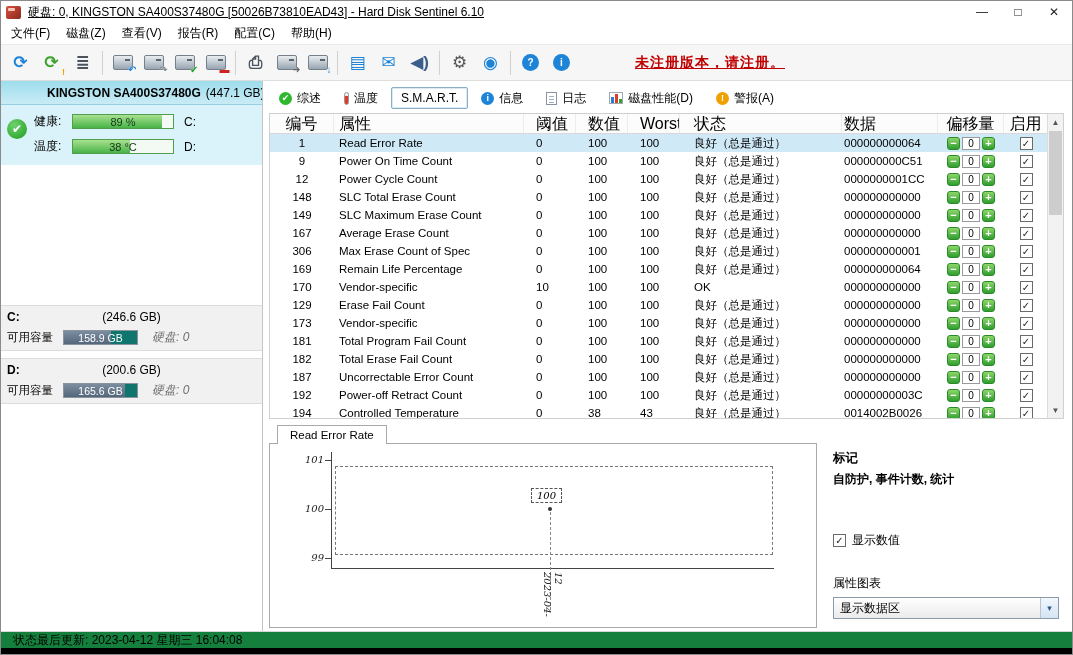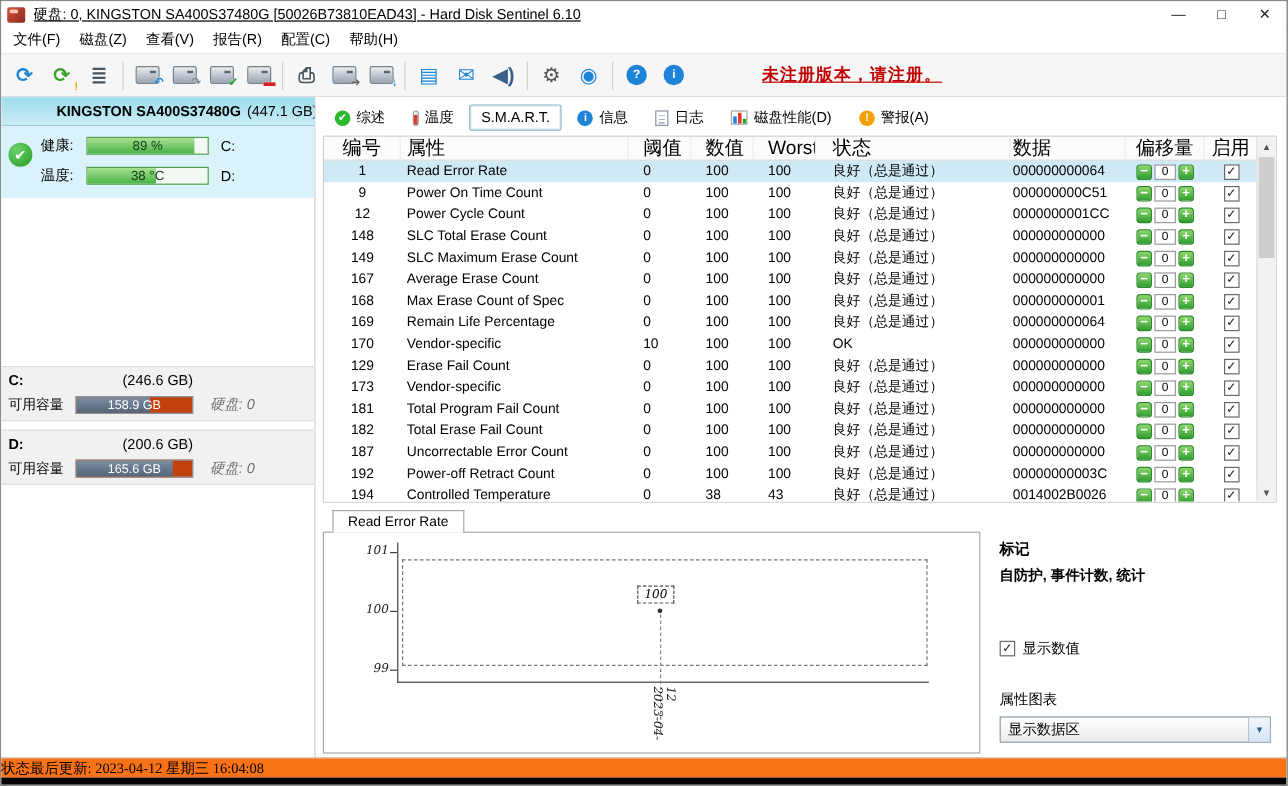--- a/index.html
+++ b/index.html
@@ -49,21 +49,21 @@
   .gfill { height:100%; background:linear-gradient(#a9e190,#47b347); }
   .gtext { position:absolute; left:0; right:0; top:0; bottom:0; display:flex; align-items:center; justify-content:center; font-size:11px; color:#15391a; }
   .part-label { padding-left:10px; }
   .spacer { height:140px; flex:none; }
   .part-box { flex:none; height:46px; margin:0 0 7px 0; background:#f1f1f1; border-top:1px solid #dcdcdc; border-bottom:1px solid #dcdcdc; padding:4px 6px 0 6px; }
   .pb-head { position:relative; height:17px; }
   .pb-name { font-weight:bold; }
   .pb-size { position:absolute; left:50%; transform:translateX(-50%); }
   .pb-row { display:flex; align-items:center; margin-top:2px; }
   .pb-label { width:56px; font-size:11.5px; flex:none; }
-  .pbar { width:98px; height:15px; border:1px solid #8a949e; background:#c2410c; position:relative; flex:none; }
+  .pbar { width:75px; height:15px; border:1px solid #8a949e; background:#0f766e; position:relative; flex:none; }
   .pfill { height:100%; background:linear-gradient(#7c8da0,#54667a); }
   .ptext { position:absolute; left:0; right:0; top:0; bottom:0; display:flex; align-items:center; justify-content:center; font-size:10.5px; color:#fff; }
   .pb-disk { margin-left:14px; font-style:italic; color:#707070; }
 
   
   .tabbar { height:30px; flex:none; display:flex; align-items:center; gap:3px; background:#fff; padding-top:4px; }
   .tab { display:flex; align-items:center; gap:5px; padding:3px 9px; border:1px solid transparent; border-radius:2px; font-size:12px; white-space:nowrap; }
   .tab.selected { background:#fff; border-color:#8ab0c8; box-shadow:0 0 0 1px #dceaf4 inset; }
   .thermo-ico { display:inline-block; width:5px; height:13px; background:linear-gradient(#eee 25%,#e03a2a 25%); border:1px solid #999; border-radius:3px; }
   .doc-ico { display:inline-block; width:11px; height:13px; background:#fff; border:1px solid #8a93a0; position:relative; }
@@ -117,21 +117,21 @@
   .right-panel { flex:1; margin-left:6px; padding:26px 0 0 10px; background:#fff; }
   .rp-title { font-weight:bold; font-size:12.5px; }
   .rp-sub { font-weight:bold; margin-top:4px; font-size:12px; }
   .rp-check { margin-top:44px; display:flex; align-items:center; gap:6px; }
   .rp-label { margin-top:26px; }
   .combo { margin-top:5px; width:226px; height:22px; border:1px solid #8a9aa8; background:linear-gradient(#ffffff,#ebebeb); display:flex; align-items:center; }
   .combo-text { flex:1; padding-left:6px; font-size:12px; white-space:nowrap; overflow:hidden; }
   .combo-arrow { width:18px; height:20px; display:flex; align-items:center; justify-content:center; border-left:1px solid #b8c4d0; background:linear-gradient(#f2f7fd,#d5e4f4); font-size:9px; color:#2b5d8d; }
 
   
-  .statusbar { height:17px; flex:none; background:#f97316; border-top:1px solid #d8d8d8; display:flex; align-items:center; padding-left:0; font-size:12px;font-family:Liberation Serif, serif; }
+  .statusbar { height:17px; flex:none; background:#15803d; border-top:1px solid #d8d8d8; display:flex; align-items:center; padding-left:12px; font-size:12px; }
   .bottomstrip { height:6px; flex:none; background:#000; }
 </style>
 </head>
 <body>
 
 <div class="window">
 
   <div class="titlebar">
     <span class="app-ico"></span>
     <span class="title-text">硬盘:  0, KINGSTON SA400S37480G [50026B73810EAD43]  -  Hard Disk Sentinel 6.10</span>
@@ -421,21 +421,21 @@
               <span class="c c-offset">
                 <span class="obtn">−</span>
                 <span class="oval">0</span>
                 <span class="obtn">+</span>
               </span>
               <span class="c c-en">
                 <span class="cbx">✓</span>
               </span>
             </div>
             <div class="trow">
-              <span class="c c-id">168</span>
+              <span class="c c-id">306</span>
               <span class="c c-attr">Max Erase Count of Spec</span>
               <span class="c c-th">0</span>
               <span class="c c-val">100</span>
               <span class="c c-worst">100</span>
               <span class="c c-status">良好（总是通过）</span>
               <span class="c c-data">000000000001</span>
               <span class="c c-offset">
                 <span class="obtn">−</span>
                 <span class="oval">0</span>
                 <span class="obtn">+</span>

